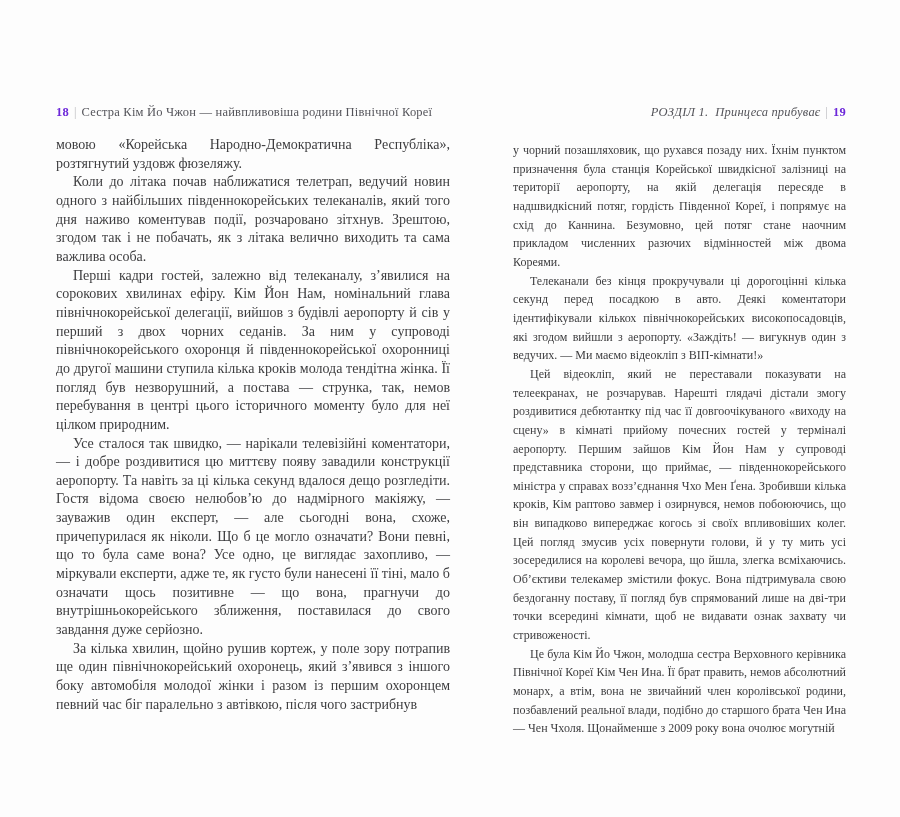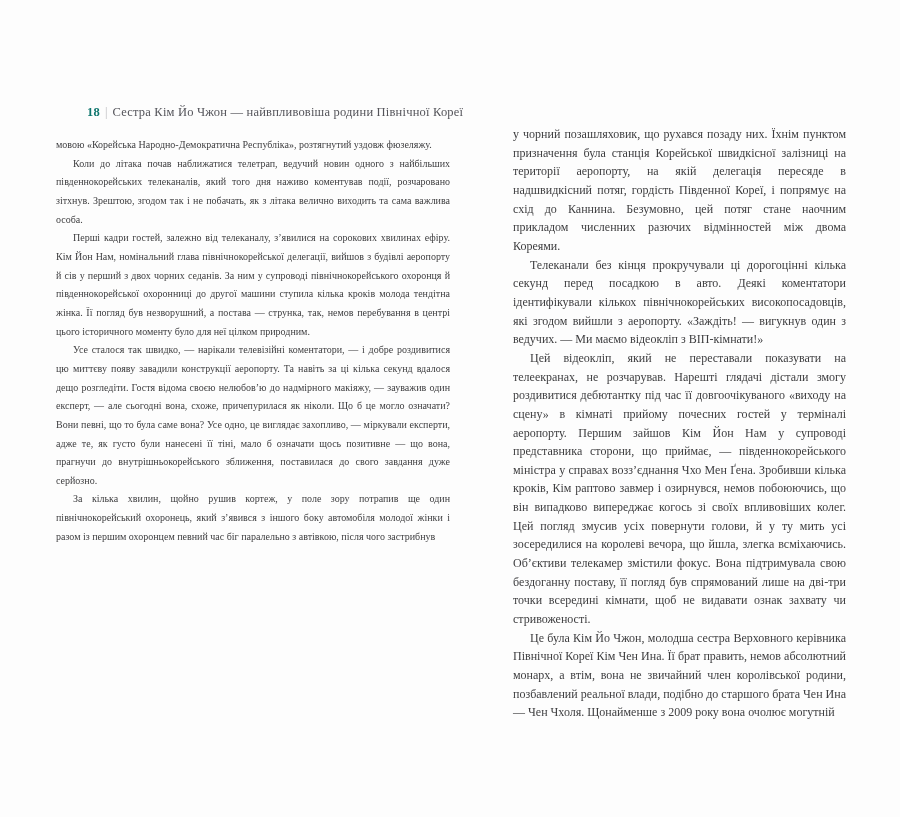--- a/index.html
+++ b/index.html
@@ -26,43 +26,42 @@
     font-size: 12.5px;
     line-height: 16px;
     color: #54545a;
     letter-spacing: 0.2px;
     white-space: nowrap;
   }
   .running-head.right { text-align: right; }
 
   .pagenum {
     font-weight: bold;
-    color: #0f766e;
-    margin-left: 31px;
+    color: #6d28d9;
   }
   .head-divider {
     color: #b9b9bd;
     font-weight: normal;
     padding: 0 5px;
     font-size: 12px;
   }
   .chapter-label {
     font-style: italic;
     margin-right: 7px;
   }
   .chapter-title {
     font-style: italic;
   }
 
   .body-text {
     margin-top: 21px;
     color: #3d3d3f;
     text-align: justify;
   }
-  .page-left  .body-text { font-size: 10px; line-height: 18.65px; margin-top: 16px; }
+  .page-left  .body-text { font-size: 14px; line-height: 18.65px; margin-top: 16px; }
   .page-right .body-text { font-size: 12px; line-height: 18.65px; }
 
   .para {
     margin: 0;
     padding: 0;
   }
   .para.indent { text-indent: 17px; }
 </style>
 </head>
 <body>
@@ -76,20 +75,23 @@
     <div class="body-text">
         <p class="para">мовою «Корейська Народно-Демократична Республіка», розтягнутий уздовж фюзеляжу.</p>
         <p class="para indent">Коли до літака почав наближатися телетрап, ведучий новин одного з найбільших південнокорейських телеканалів, який того дня наживо коментував події, розчаровано зітхнув. Зрештою, згодом так і не побачать, як з літака велично виходить та сама важлива особа.</p>
         <p class="para indent">Перші кадри гостей, залежно від телеканалу, з’явилися на сорокових хвилинах ефіру. Кім Йон Нам, номінальний глава північнокорейської делегації, вийшов з будівлі аеропорту й сів у перший з двох чорних седанів. За ним у супроводі північнокорейського охоронця й південнокорейської охоронниці до другої машини ступила кілька кроків молода тендітна жінка. Її погляд був незворушний, а постава — струнка, так, немов перебування в центрі цього історичного моменту було для неї цілком природним.</p>
         <p class="para indent">Усе сталося так швидко, — нарікали телевізійні коментатори, — і добре роздивитися цю миттєву появу завадили конструкції аеропорту. Та навіть за ці кілька секунд вдалося дещо розгледіти. Гостя відома своєю нелюбов’ю до надмірного макіяжу, — зауважив один експерт, — але сьогодні вона, схоже, причепурилася як ніколи. Що б це могло означати? Вони певні, що то була саме вона? Усе одно, це виглядає захопливо, — міркували експерти, адже те, як густо були нанесені її тіні, мало б означати щось позитивне — що вона, прагнучи до внутрішньокорейського зближення, поставилася до свого завдання дуже серйозно.</p>
         <p class="para indent">За кілька хвилин, щойно рушив кортеж, у поле зору потрапив ще один північнокорейський охоронець, який з’явився з іншого боку автомобіля молодої жінки і разом із першим охоронцем певний час біг паралельно з автівкою, після чого застрибнув</p>
       </div>
   </section>
 
   <section class="page page-right">
+    <header class="running-head right">
+      <span class="chapter-label">РОЗДІЛ 1.</span><span class="chapter-title">Принцеса прибуває</span><span class="head-divider">|</span><span class="pagenum">19</span>
+    </header>
     <div class="body-text">
         <p class="para">у чорний позашляховик, що рухався позаду них. Їхнім пунктом призначення була станція Корейської швидкісної залізниці на території аеропорту, на якій делегація пересяде в надшвидкісний потяг, гордість Південної Кореї, і попрямує на схід до Каннина. Безумовно, цей потяг стане наочним прикладом численних разючих відмінностей між двома Кореями.</p>
         <p class="para indent">Телеканали без кінця прокручували ці дорогоцінні кілька секунд перед посадкою в авто. Деякі коментатори ідентифікували кількох північнокорейських високопосадовців, які згодом вийшли з аеропорту. «Заждіть! — вигукнув один з ведучих. — Ми маємо відеокліп з ВІП-кімнати!»</p>
         <p class="para indent">Цей відеокліп, який не переставали показувати на телеекранах, не розчарував. Нарешті глядачі дістали змогу роздивитися дебютантку під час її довгоочікуваного «виходу на сцену» в кімнаті прийому почесних гостей у терміналі аеропорту. Першим зайшов Кім Йон Нам у супроводі представника сторони, що приймає, — південнокорейського міністра у справах возз’єднання Чхо Мен Ґена. Зробивши кілька кроків, Кім раптово завмер і озирнувся, немов побоюючись, що він випадково випереджає когось зі своїх впливовіших колег. Цей погляд змусив усіх повернути голови, й у ту мить усі зосередилися на королеві вечора, що йшла, злегка всміхаючись. Об’єктиви телекамер змістили фокус. Вона підтримувала свою бездоганну поставу, її погляд був спрямований лише на дві-три точки всередині кімнати, щоб не видавати ознак захвату чи стривоженості.</p>
         <p class="para indent">Це була Кім Йо Чжон, молодша сестра Верховного керівника Північної Кореї Кім Чен Ина. Її брат править, немов абсолютний монарх, а втім, вона не звичайний член королівської родини, позбавлений реальної влади, подібно до старшого брата Чен Ина — Чен Чхоля. Щонайменше з 2009 року вона очолює могутній</p>
       </div>
   </section>
 
 </div>
 

